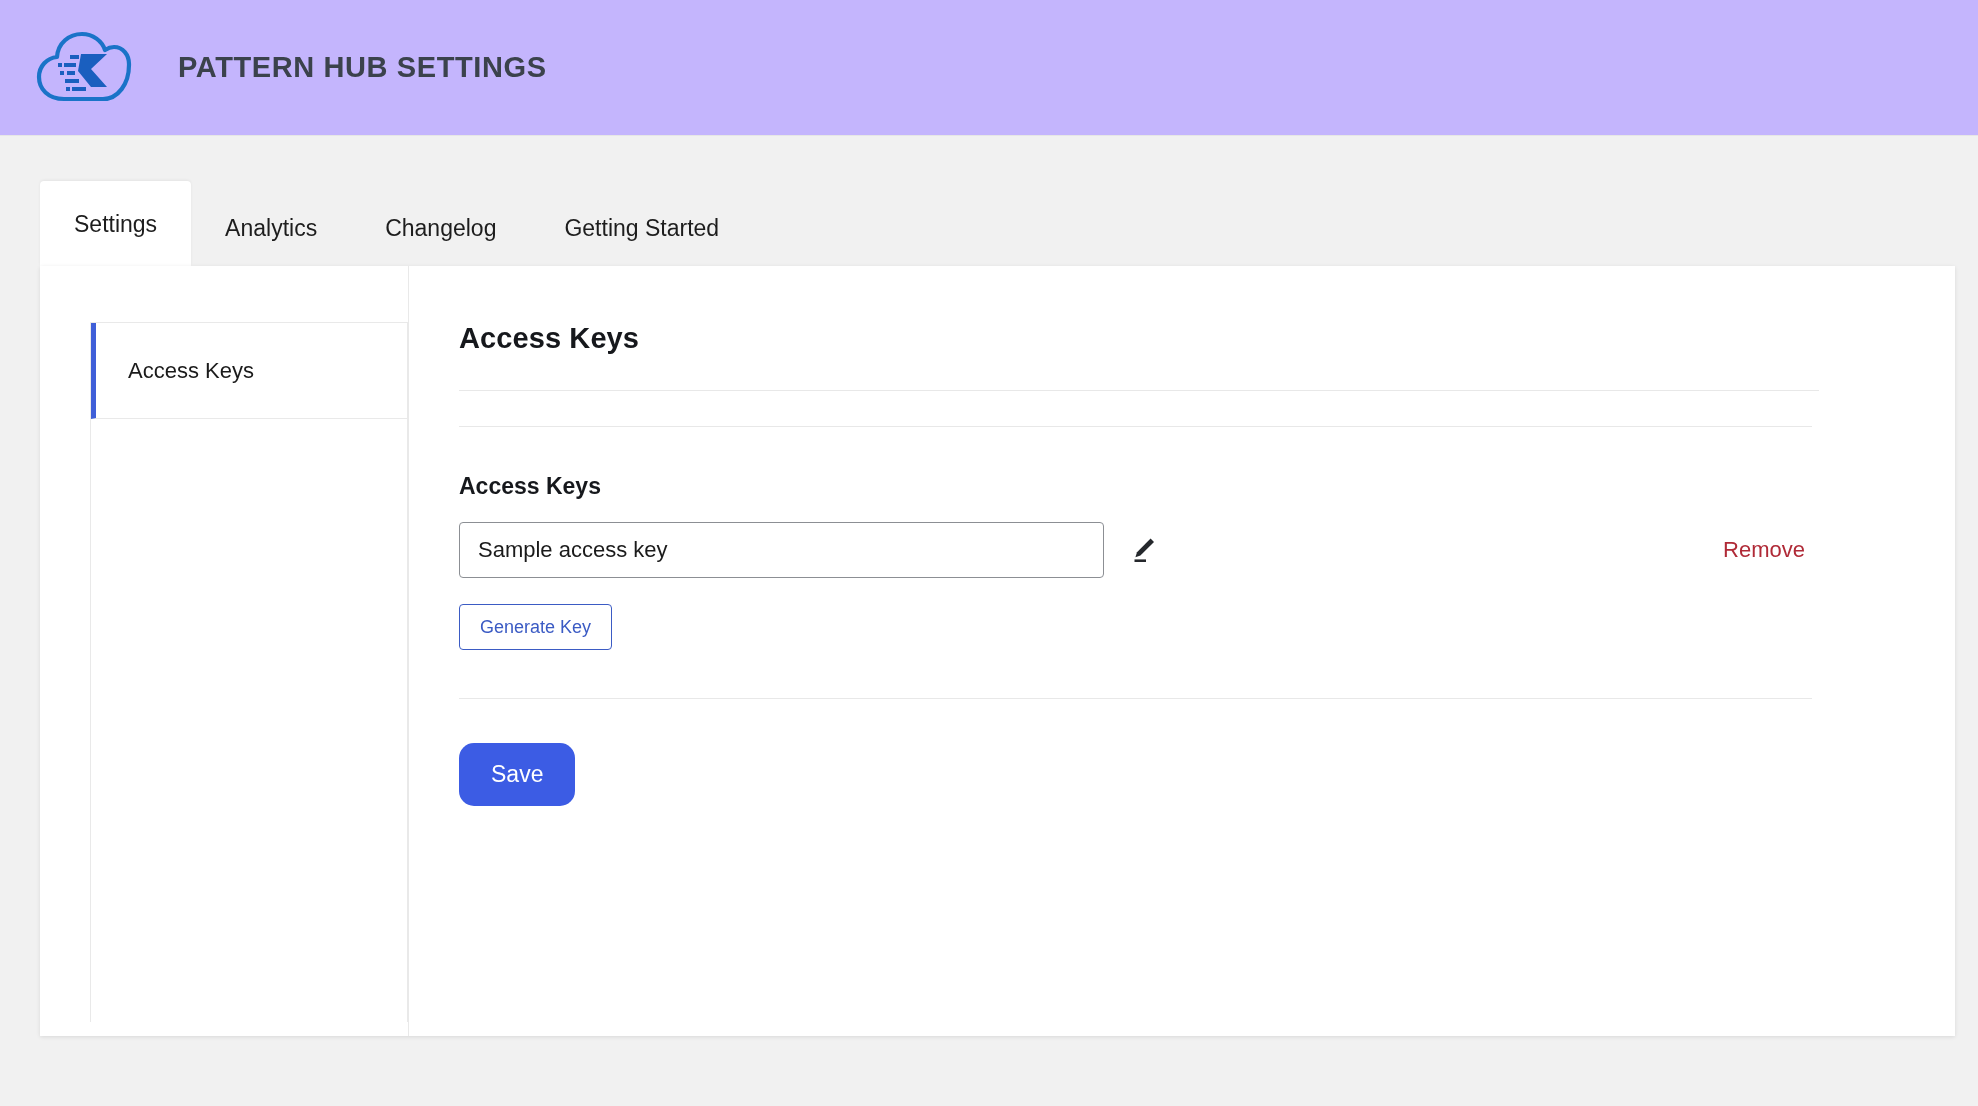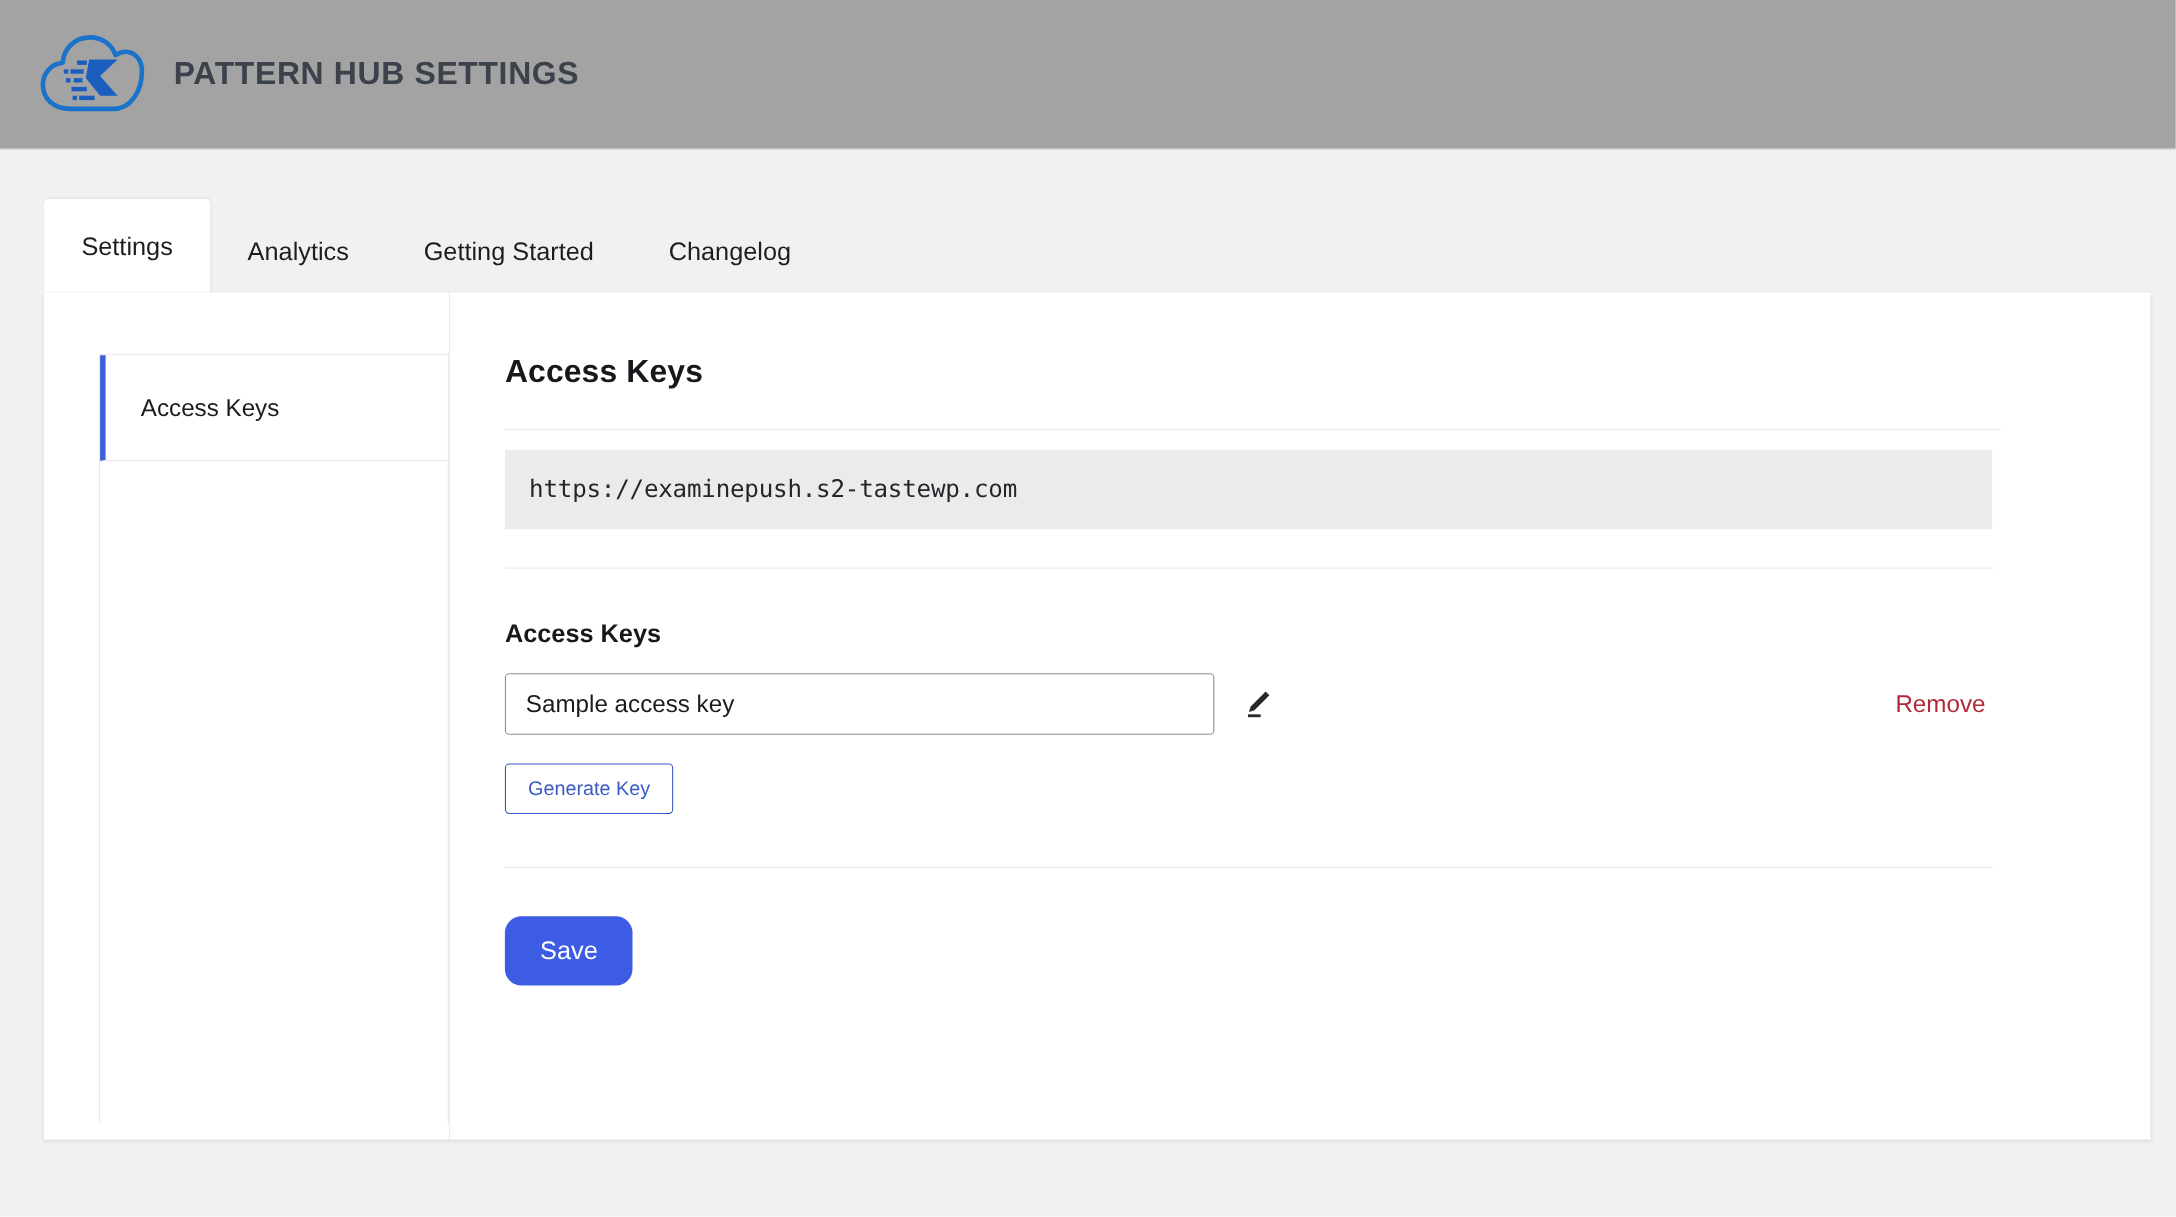--- a/index.html
+++ b/index.html
@@ -10,25 +10,26 @@
   }
   body {
     background: #f1f1f1;
     font-family: "Liberation Sans", sans-serif;
     -webkit-font-smoothing: antialiased;
   }
 
   
   .app-header {
     height: 136px;
-    background: #a3a3a3;
+    background: #c4b5fd;
     display: flex;
     align-items: center;
     padding-left: 34px;
     border-bottom: 1px solid #e6e6e6;
+    gap: 20px;
   }
   .brand-logo {
     width: 98px;
     height: 78px;
     flex: 0 0 auto;
     display: block;
   }
   .brand-title {
     margin-left: 26px;
     font-size: 29px;
@@ -249,43 +250,42 @@
       <rect x="32" y="58" width="4" height="4"></rect>
     </g>
   </svg>
   <div class="brand-title">PATTERN HUB SETTINGS</div>
 </div>
 
 <div class="tabs-wrap">
   <div class="tabs">
     <div class="tab active">Settings</div>
     <div class="tab">Analytics</div>
+    <div class="tab">Changelog</div>
     <div class="tab">Getting Started</div>
-    <div class="tab">Changelog</div>
   </div>
 </div>
 
 <div class="card">
 
   <div class="settings-nav">
     <div class="nav-list">
       <div class="nav-item current">
         <span>Access Keys</span>
       </div>
       <div class="nav-item nav-filler" style="height:auto;flex:1;"></div>
     </div>
   </div>
 
   <div class="content">
     <div class="content-inner">
 
       <div class="section-title">Access Keys</div>
       <div class="hr"></div>
 
-      <div class="readonly-box">https://examinepush.s2-tastewp.com</div>
 
       <div class="hr short"></div>
 
       <div class="subhead">Access Keys</div>
 
       <div class="key-row">
         <input class="key-input" type="text" value="Sample access key" style="">
         <button class="pencil-btn">
           <svg width="30" height="30" viewBox="0 0 30 30">
             <path d="M22.6 3.6 L26.0 7.0 L12.4 20.6 L7.4 22.2 L9.0 17.2 Z" fill="#25282c"></path>

